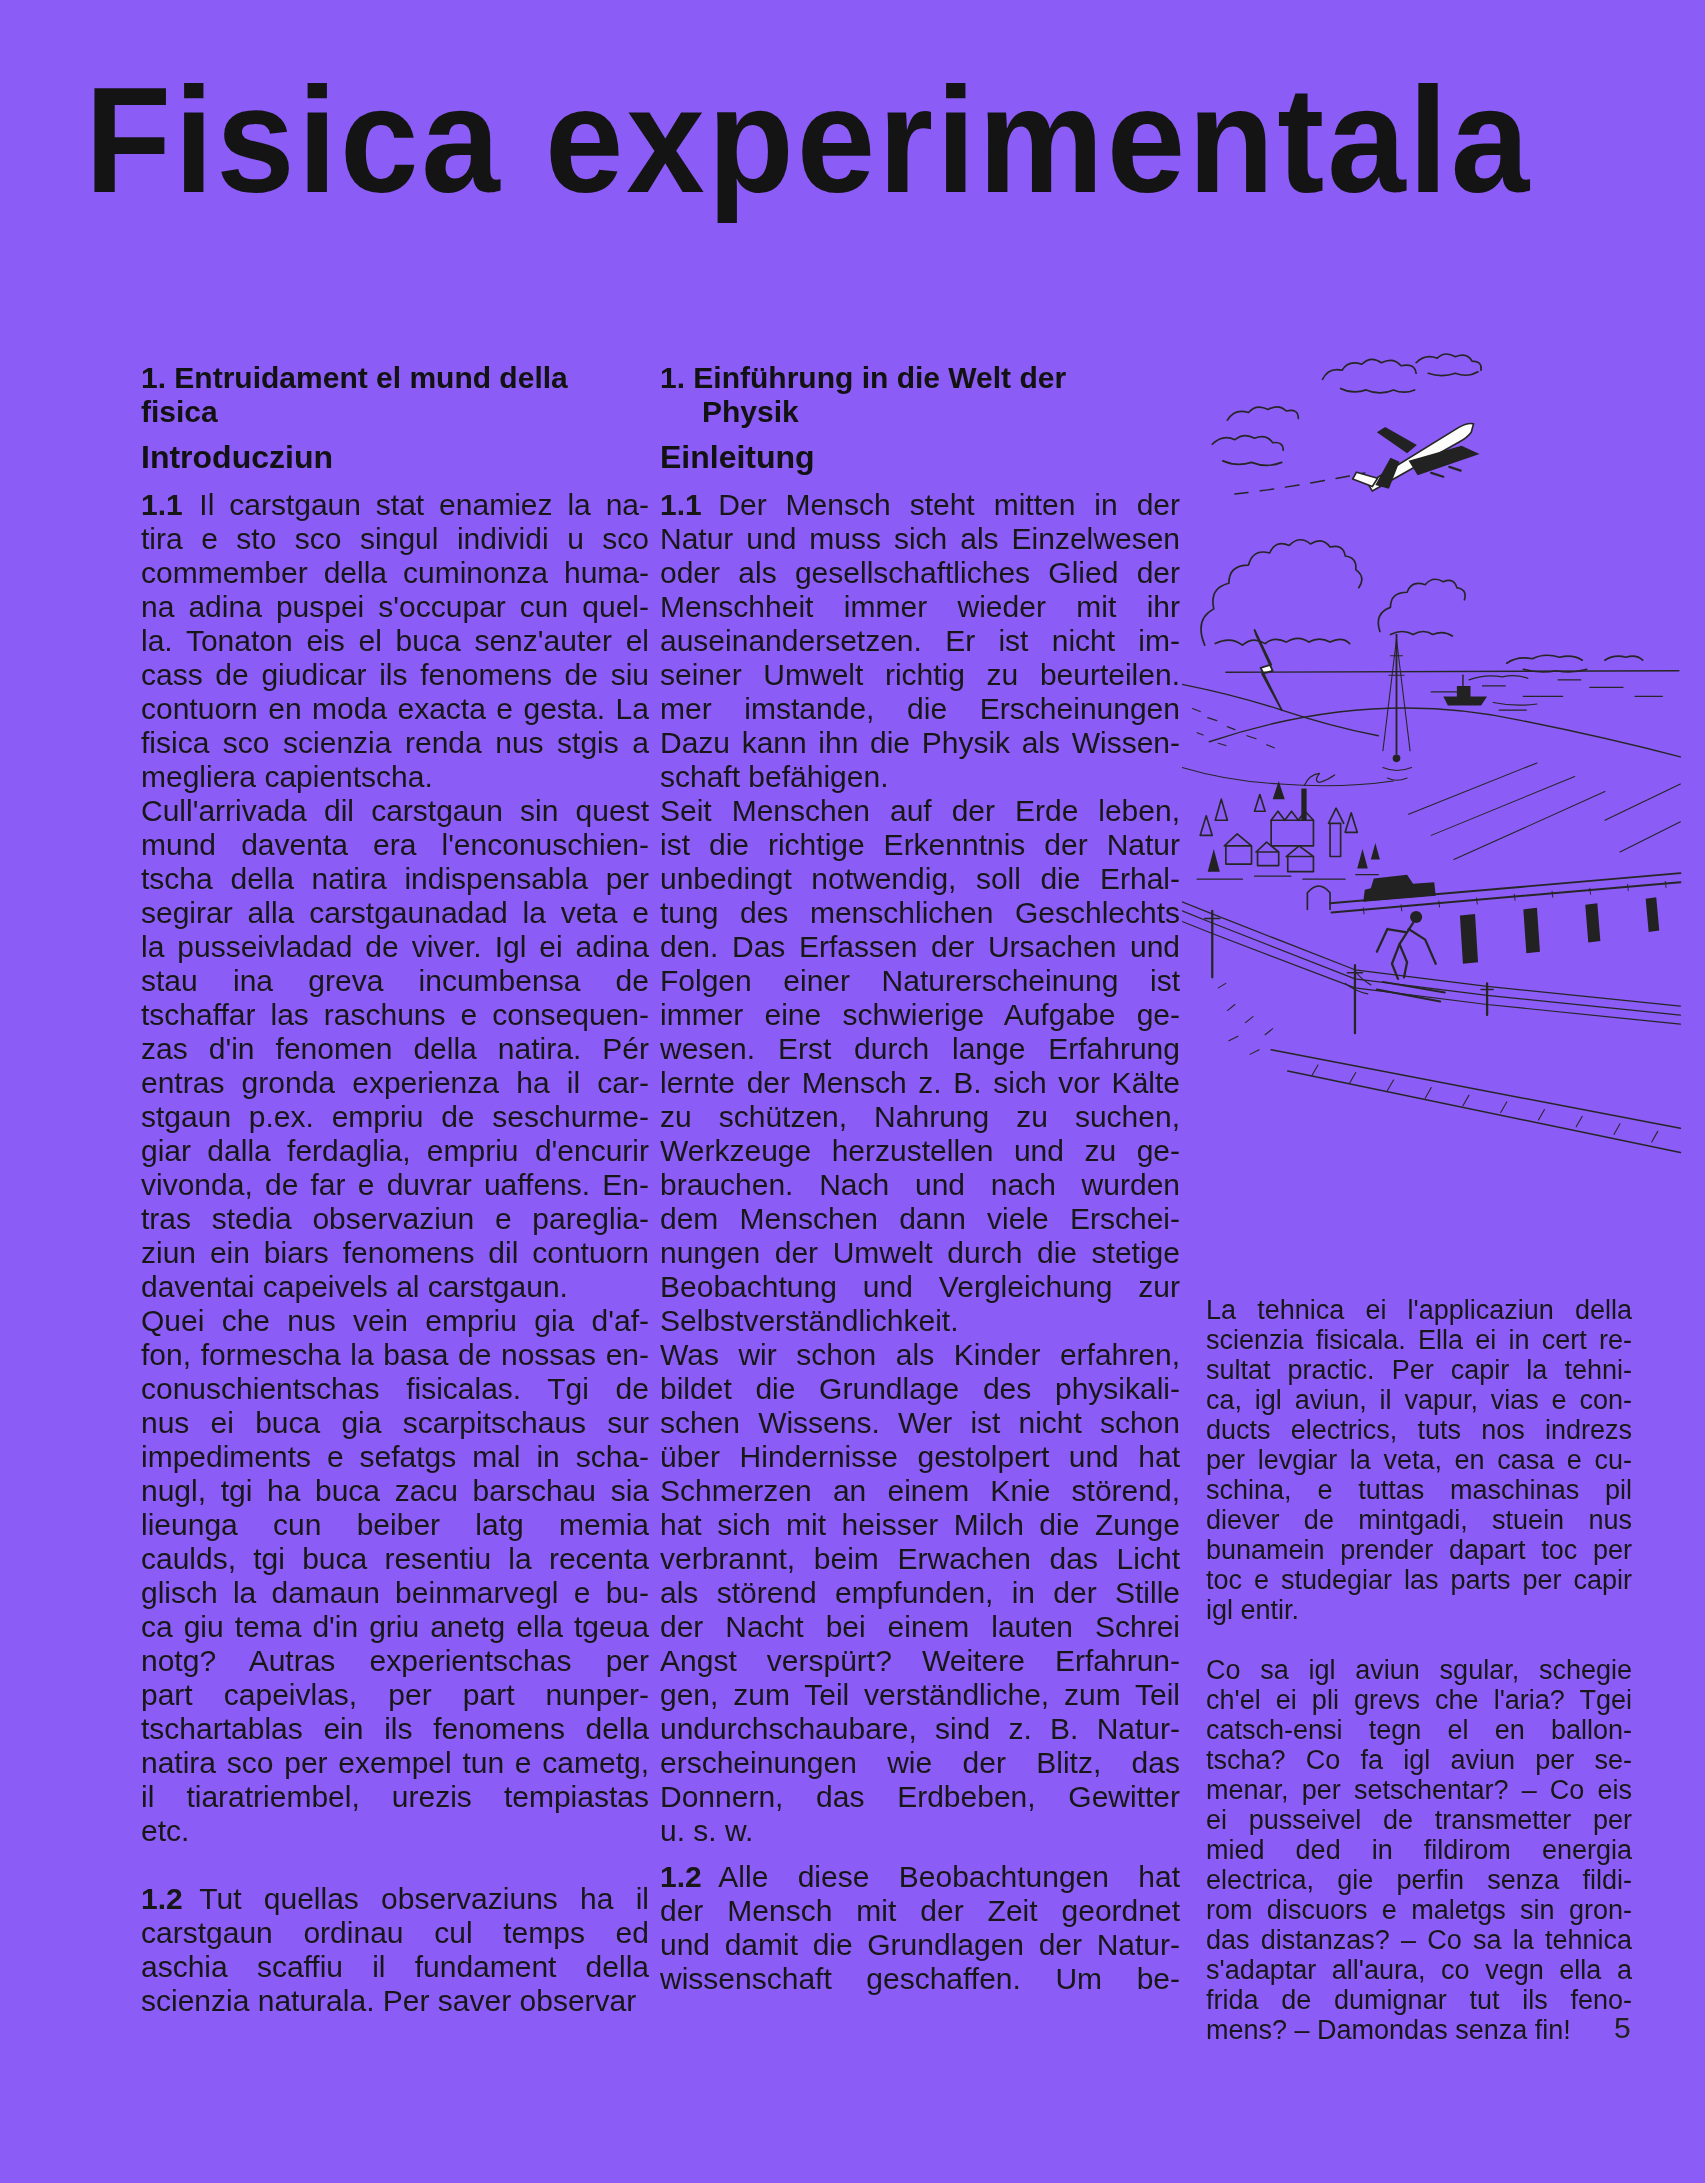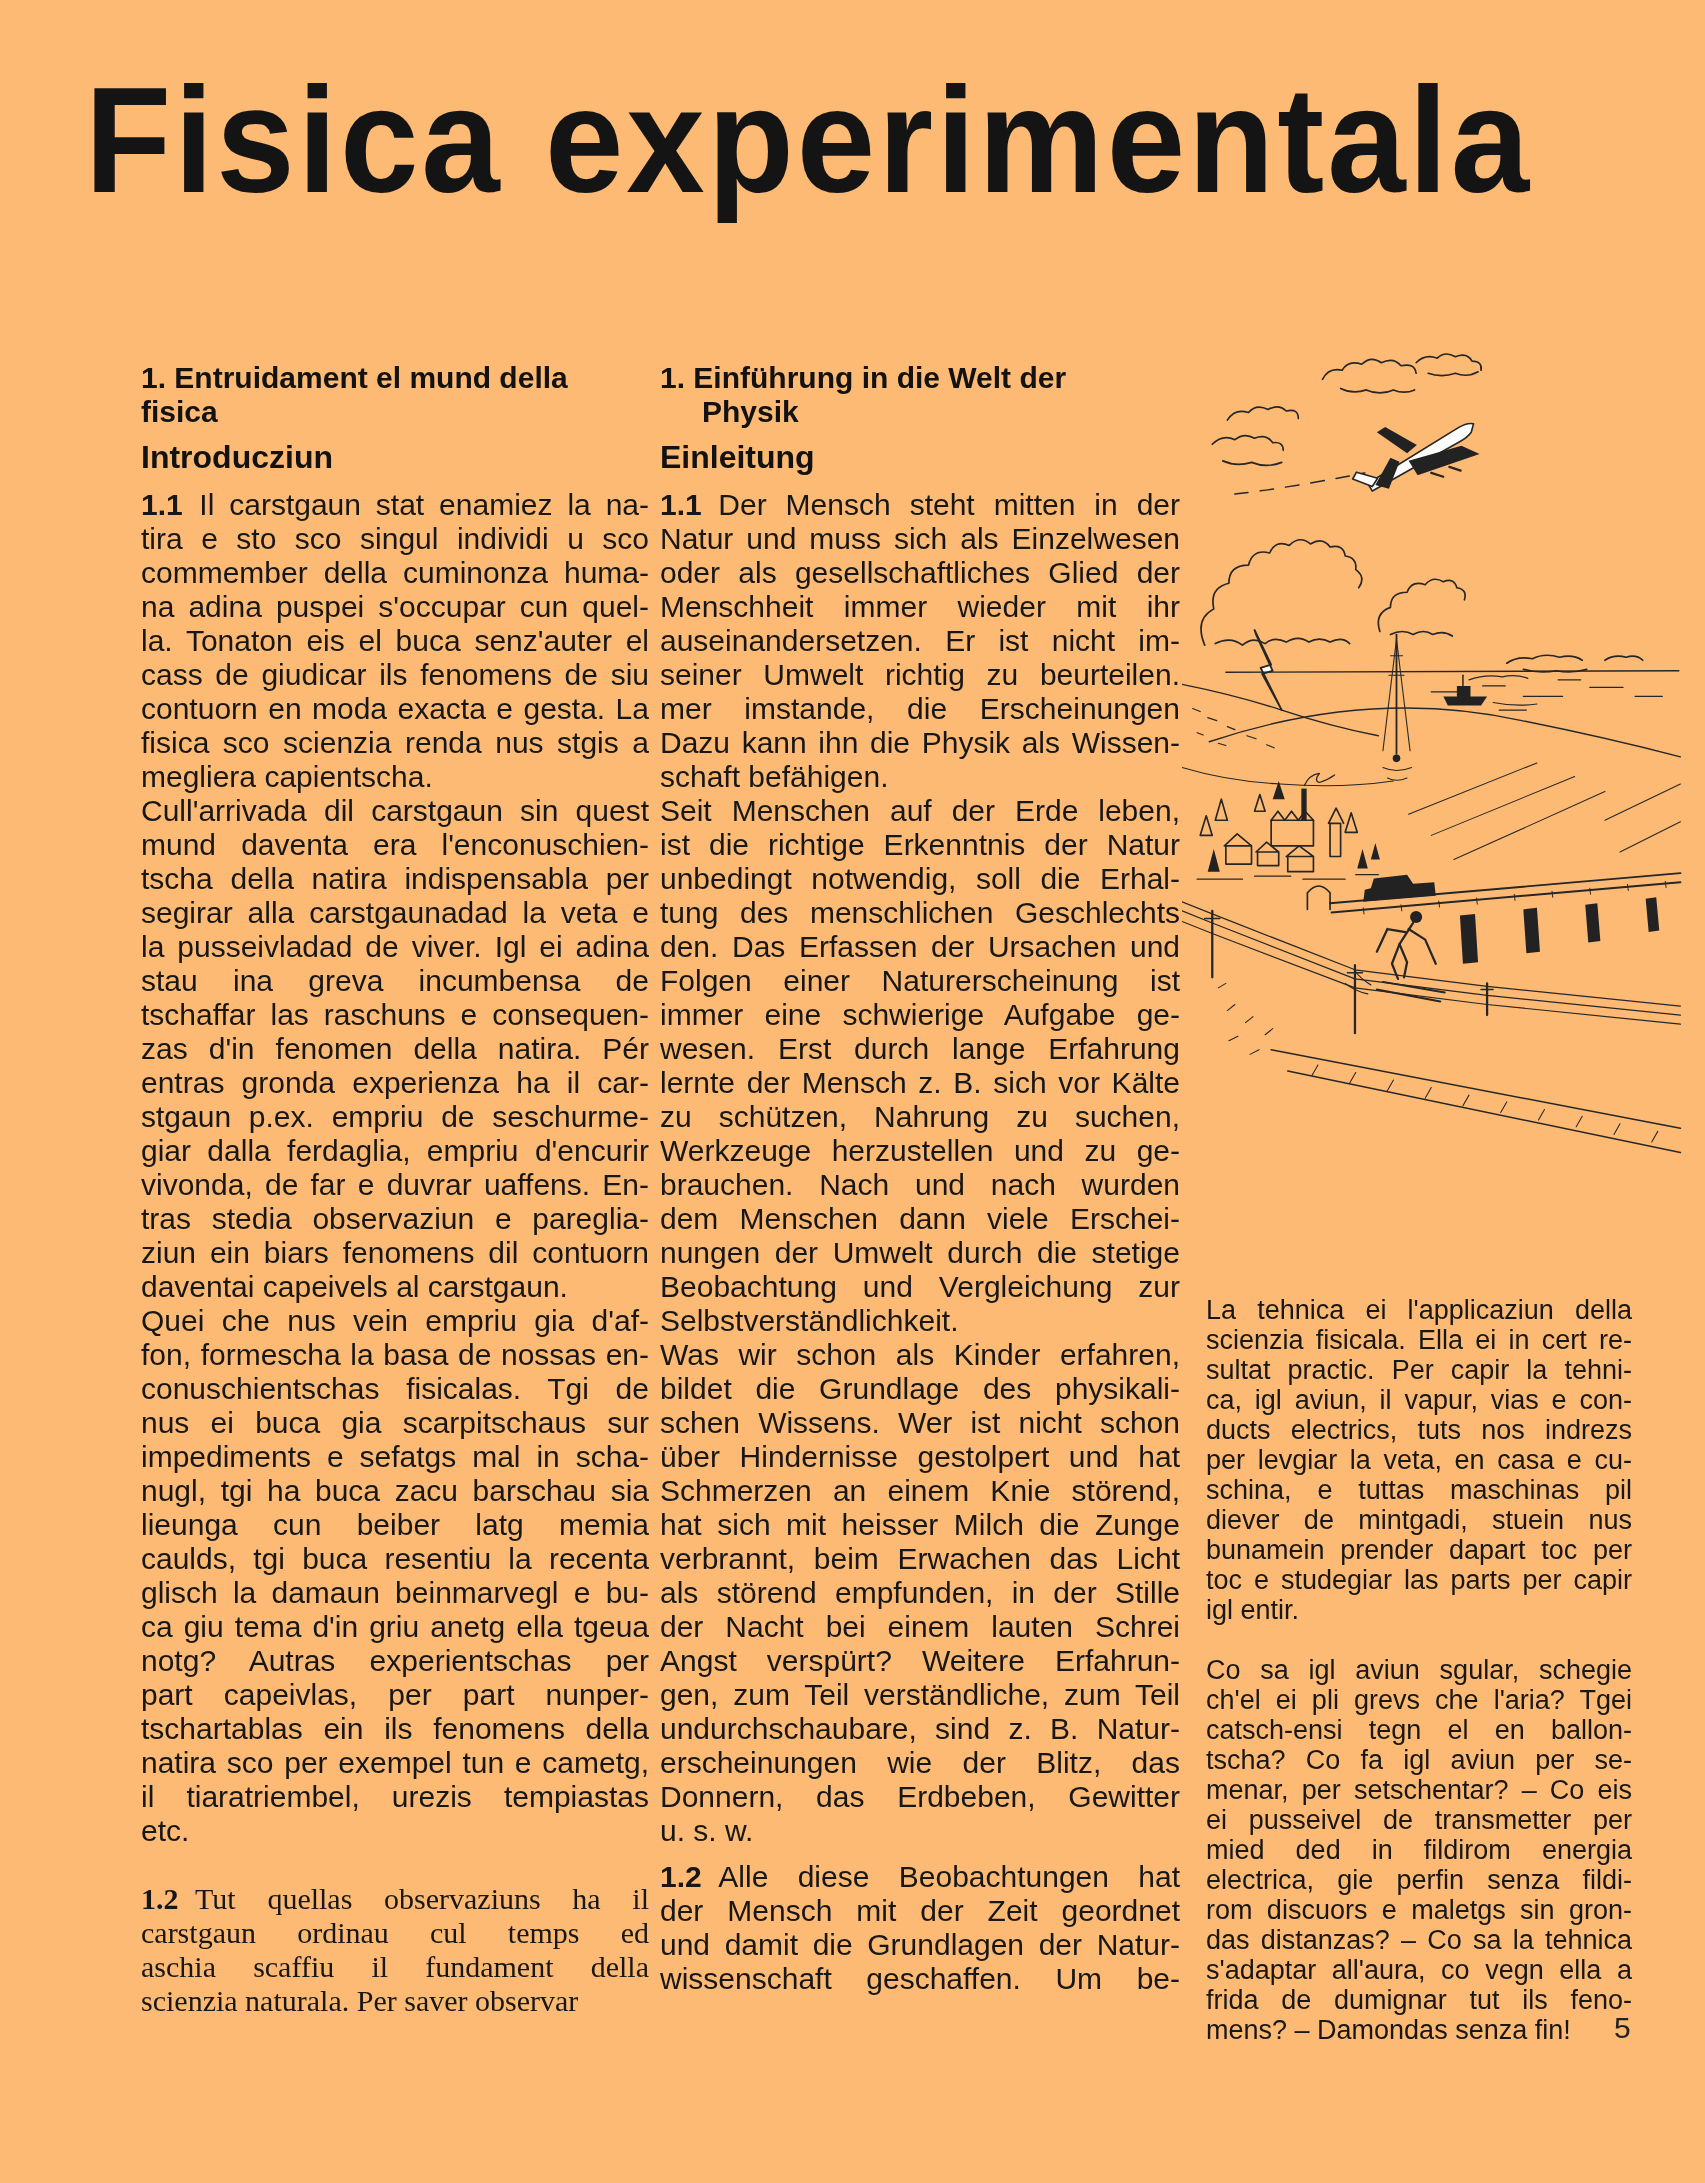--- a/index.html
+++ b/index.html
@@ -1,20 +1,20 @@
 <!DOCTYPE html>
 <html style="font-size:12px"><head>
 <meta charset="utf-8">
 <style>
   html,body{margin:0;padding:0;}
   body{background:#e8e8e8;}
   .page{
     position:relative;
     width:1706px;height:2183px;
-    background:#fdba74;
+    background:#8b5cf6;
     font-family:"Liberation Sans", sans-serif;
     color:#171717;
     overflow:hidden;
   }
   .page-title{
     position:absolute;left:85px;top:66px;
     font-size:141px;font-weight:bold;letter-spacing:3px;
     line-height:1;white-space:nowrap;
     transform:scaleY(1.06);transform-origin:left top;
     color:#141414;
@@ -26,21 +26,21 @@
   .heading{font-size:35px;font-weight:bold;line-height:41px;color:#121212;}
   .col2 .heading .line:nth-child(2){padding-left:42px;}
   .subheading{font-size:32px;font-weight:bold;line-height:38px;margin-top:9px;color:#121212;}
   .para{margin-top:12px;font-size:30px;}
   .para .line{
     height:34px;line-height:34px;
     text-align:justify;text-align-last:justify;
     white-space:normal;
   }
   .para .line.flush{text-align-last:left;}
-  .col1 .para2{margin-top:34px;font-family:Liberation Serif, serif;}
+  .col1 .para2{margin-top:34px;}
   .col2 .para2{margin-top:12px;}
   .col3 .para{font-size:27px;margin-top:0;}
   .col3 .para .line{height:30px;line-height:30px;}
   .col3 .para2{margin-top:30px;}
   b.runin{font-weight:bold;margin-right:16.6px;}
   .illustration{
     position:absolute;left:1182px;top:331px;
     width:506px;height:857px;
   }
   .page-number{

